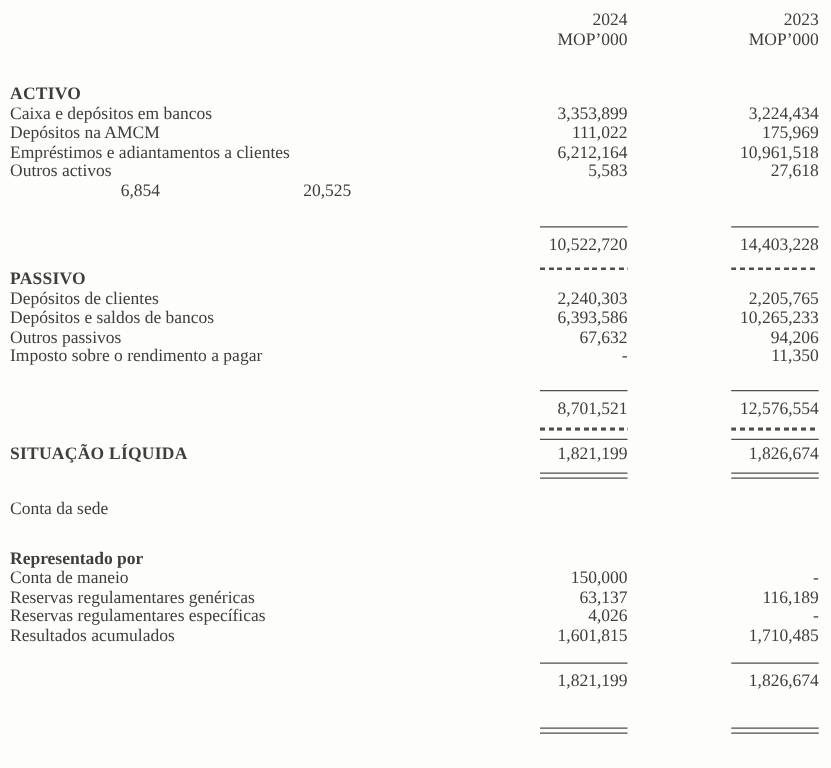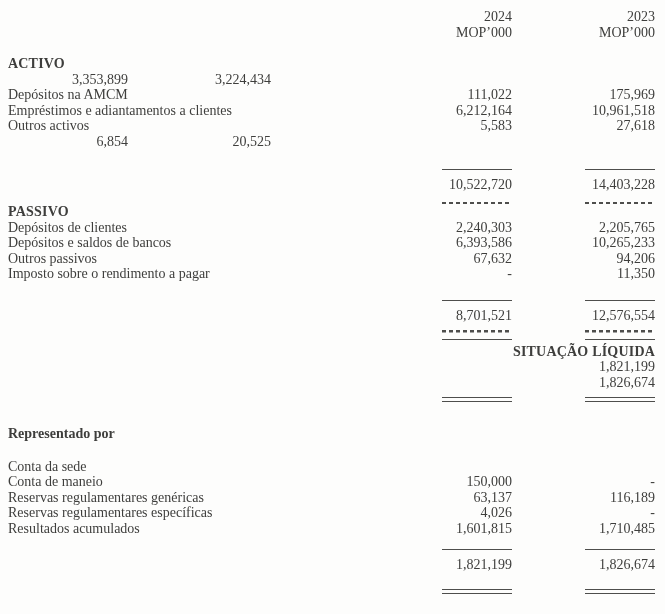--- a/index.html
+++ b/index.html
@@ -9,46 +9,46 @@
     width: 665px;
     height: 614px;
     background: #fdfdfc;
     color: #3e3e3c;
     font-family: "Liberation Serif", "DejaVu Serif", serif;
     font-size: 14px;
     line-height: 15.5px;
     padding: 9px 10px 0 8px;
     overflow: hidden;
   }
-  .row { display: flex; align-items: flex-end; }
+  .row { display: flex; align-items: flex-start; gap: 10px; }
   .lbl { flex: 1; white-space: nowrap; }
   .c1 { width: 120px; text-align: right; white-space: nowrap; }
   .c2 { width: 143px; text-align: right; white-space: nowrap; }
   .bold { font-weight: bold; }
   .caps { letter-spacing: 0.2px; }
 
   
   .bar { display: block; margin-left: auto; width: 70px; }
   .bar.solid  { height: 2px; border-top: 1.5px solid #4e4e4c; }
   .bar.dashed {
     height: 2.5px;
     background-image: repeating-linear-gradient(90deg, #4e4e4c 0 4px, transparent 4px 7px);
     background-repeat: no-repeat;
     background-size: 100% 2.5px;
   }
   .bar.double { height: 5px; border-top: 1.6px solid #4e4e4c; border-bottom: 1.6px solid #4e4e4c; }
 
   
-  .mt3  { margin-top: 3px; flex-direction: column; }
+  .mt3  { margin-top: 3px; }
   .mt5  { margin-top: 6px; }
   .mt6  { margin-top: 6px; }
   .mt7  { margin-top: 7px; }
   .mt9  { margin-top: 9px; }
   .mt13 { margin-top: 13px; }
-  .mt16 { margin-top: 16px; }
+  .mt16 { margin-top: 28px; }
   .mt17 { margin-top: 17px; }
   .mt18 { margin-top: 18px; }
   .mt20 { margin-top: 20px; }
   .mt24 { margin-top: 24px; }
   .mt32 { }
 </style>
 </head>
 <body>
 
 <div class="sheet">
@@ -61,20 +61,21 @@
   <div class="row">
     <span class="lbl"></span>
     <span class="c1">MOP’000</span>
     <span class="c2">MOP’000</span>
   </div>
 
   <div class="row mt16">
     <span class="lbl bold caps">ACTIVO</span>
   </div>
   <div class="row">
+    <span class="lbl">Caixa e depósitos em bancos</span>
     <span class="c1">3,353,899</span>
     <span class="c2">3,224,434</span>
   </div>
   <div class="row">
     <span class="lbl">Depósitos na AMCM</span>
     <span class="c1">111,022</span>
     <span class="c2">175,969</span>
   </div>
   <div class="row">
     <span class="lbl">Empréstimos e adiantamentos a clientes</span>
@@ -180,28 +181,28 @@
   <div class="row mt7">
     <span class="lbl"></span>
     <span class="c1">
         <span class="bar double"></span>
       </span>
     <span class="c2">
         <span class="bar double"></span>
       </span>
   </div>
 
-  <div class="row mt24">
-    <span class="lbl bold">Representado por</span>
-  </div>
   <div class="row mt17">
     <span class="lbl">Conta da sede</span>
     <span class="c1"></span>
     <span class="c2"></span>
   </div>
+  <div class="row mt24">
+    <span class="lbl bold">Representado por</span>
+  </div>
   <div class="row">
     <span class="lbl">Conta de maneio</span>
     <span class="c1">150,000</span>
     <span class="c2">-</span>
   </div>
   <div class="row">
     <span class="lbl">Reservas regulamentares genéricas</span>
     <span class="c1">63,137</span>
     <span class="c2">116,189</span>
   </div>

